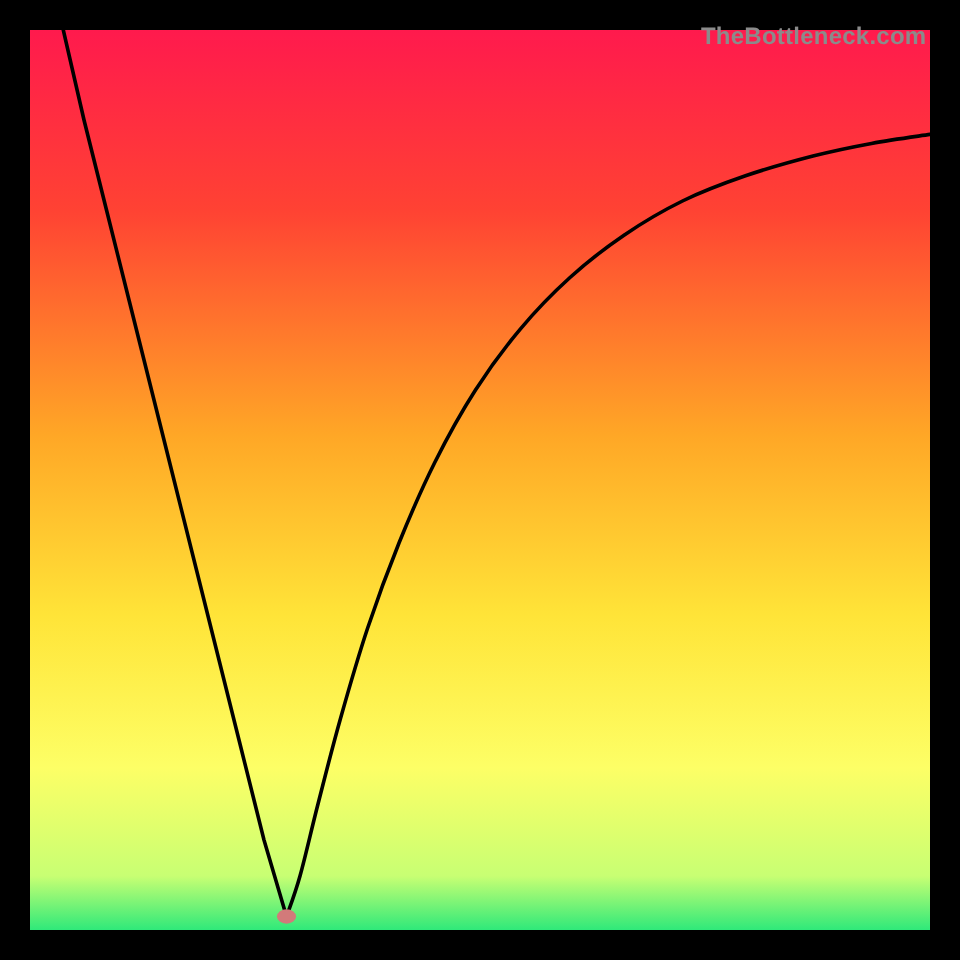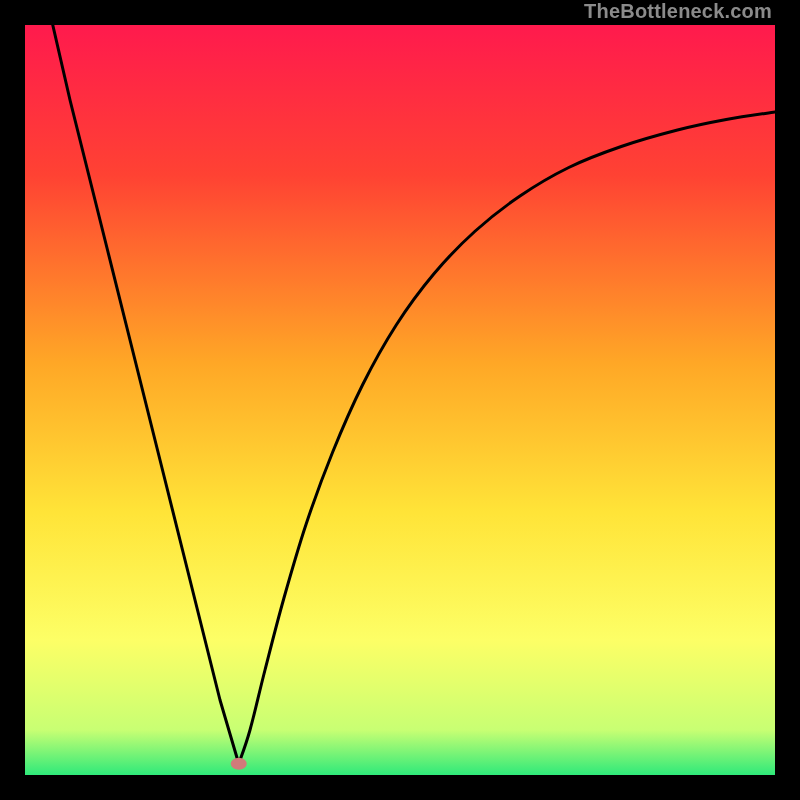--- a/index.html
+++ b/index.html
@@ -20,21 +20,21 @@
   }
   .plot-area {
     position: absolute;
     left: 0;
     top: 0;
     width: 750px;
     height: 750px;
   }
   .watermark {
     position: absolute;
-    top: 0;
+    top: 20px;
     right: 28px;
     font-family: Arial, Helvetica, sans-serif;
     font-size: 20px;
     font-weight: 600;
     color: #8b8b8b;
     letter-spacing: 0.2px;
   }
   svg {
     display: block;
   }

